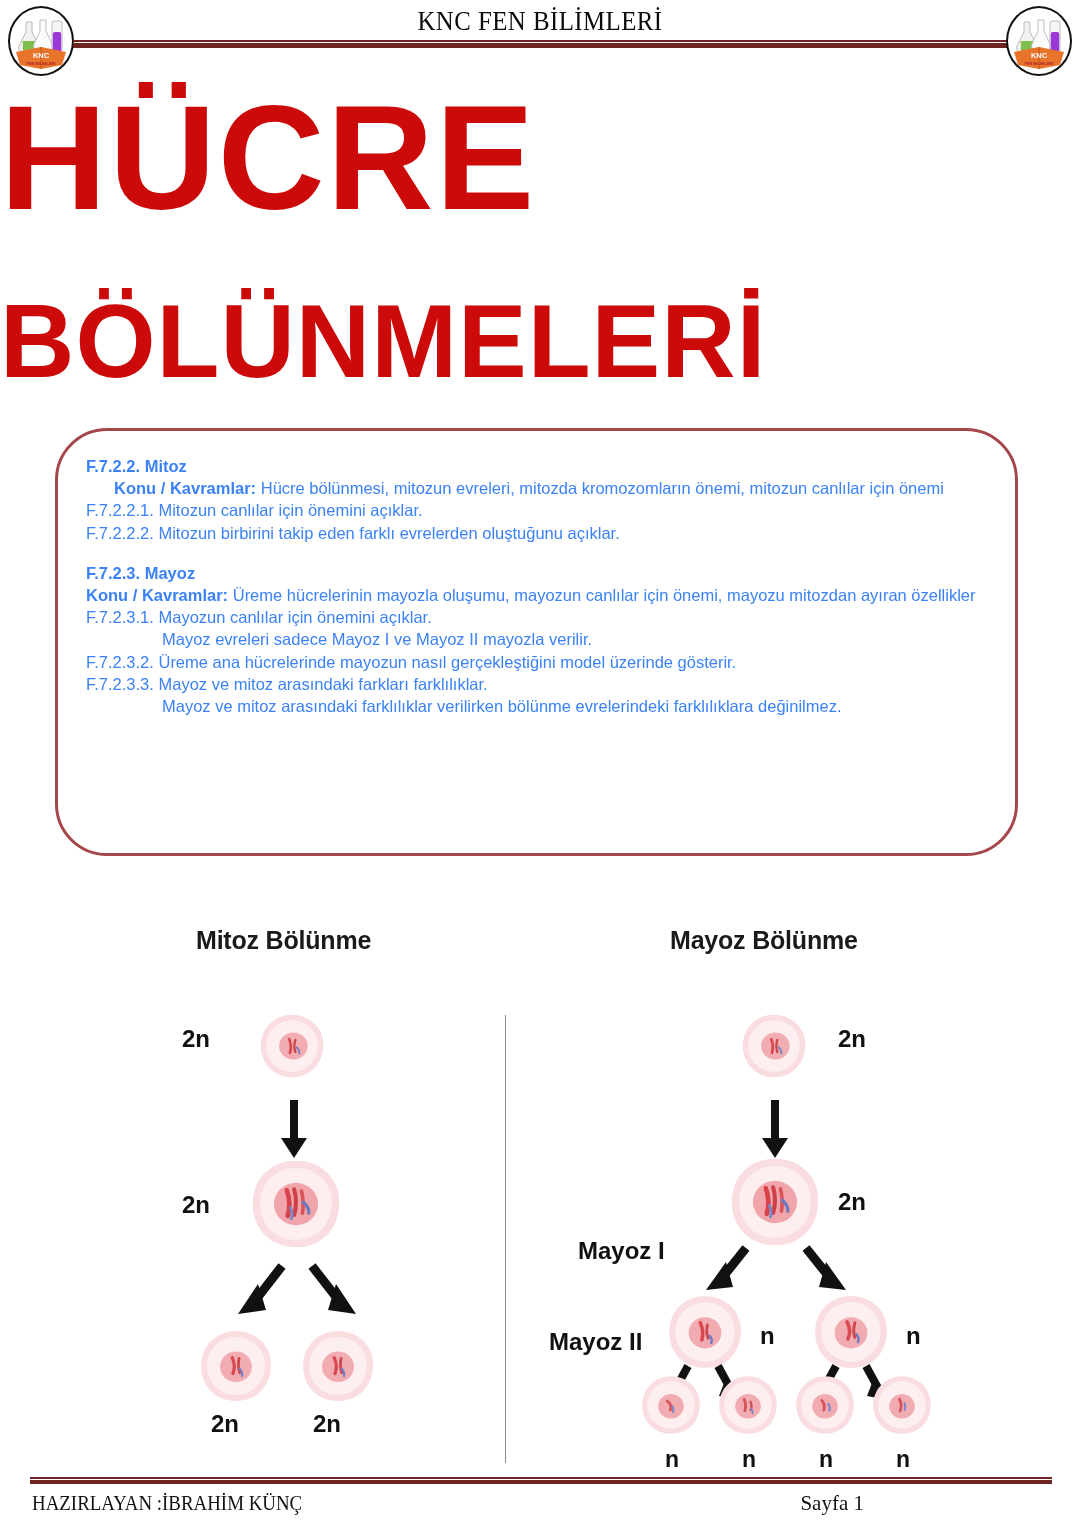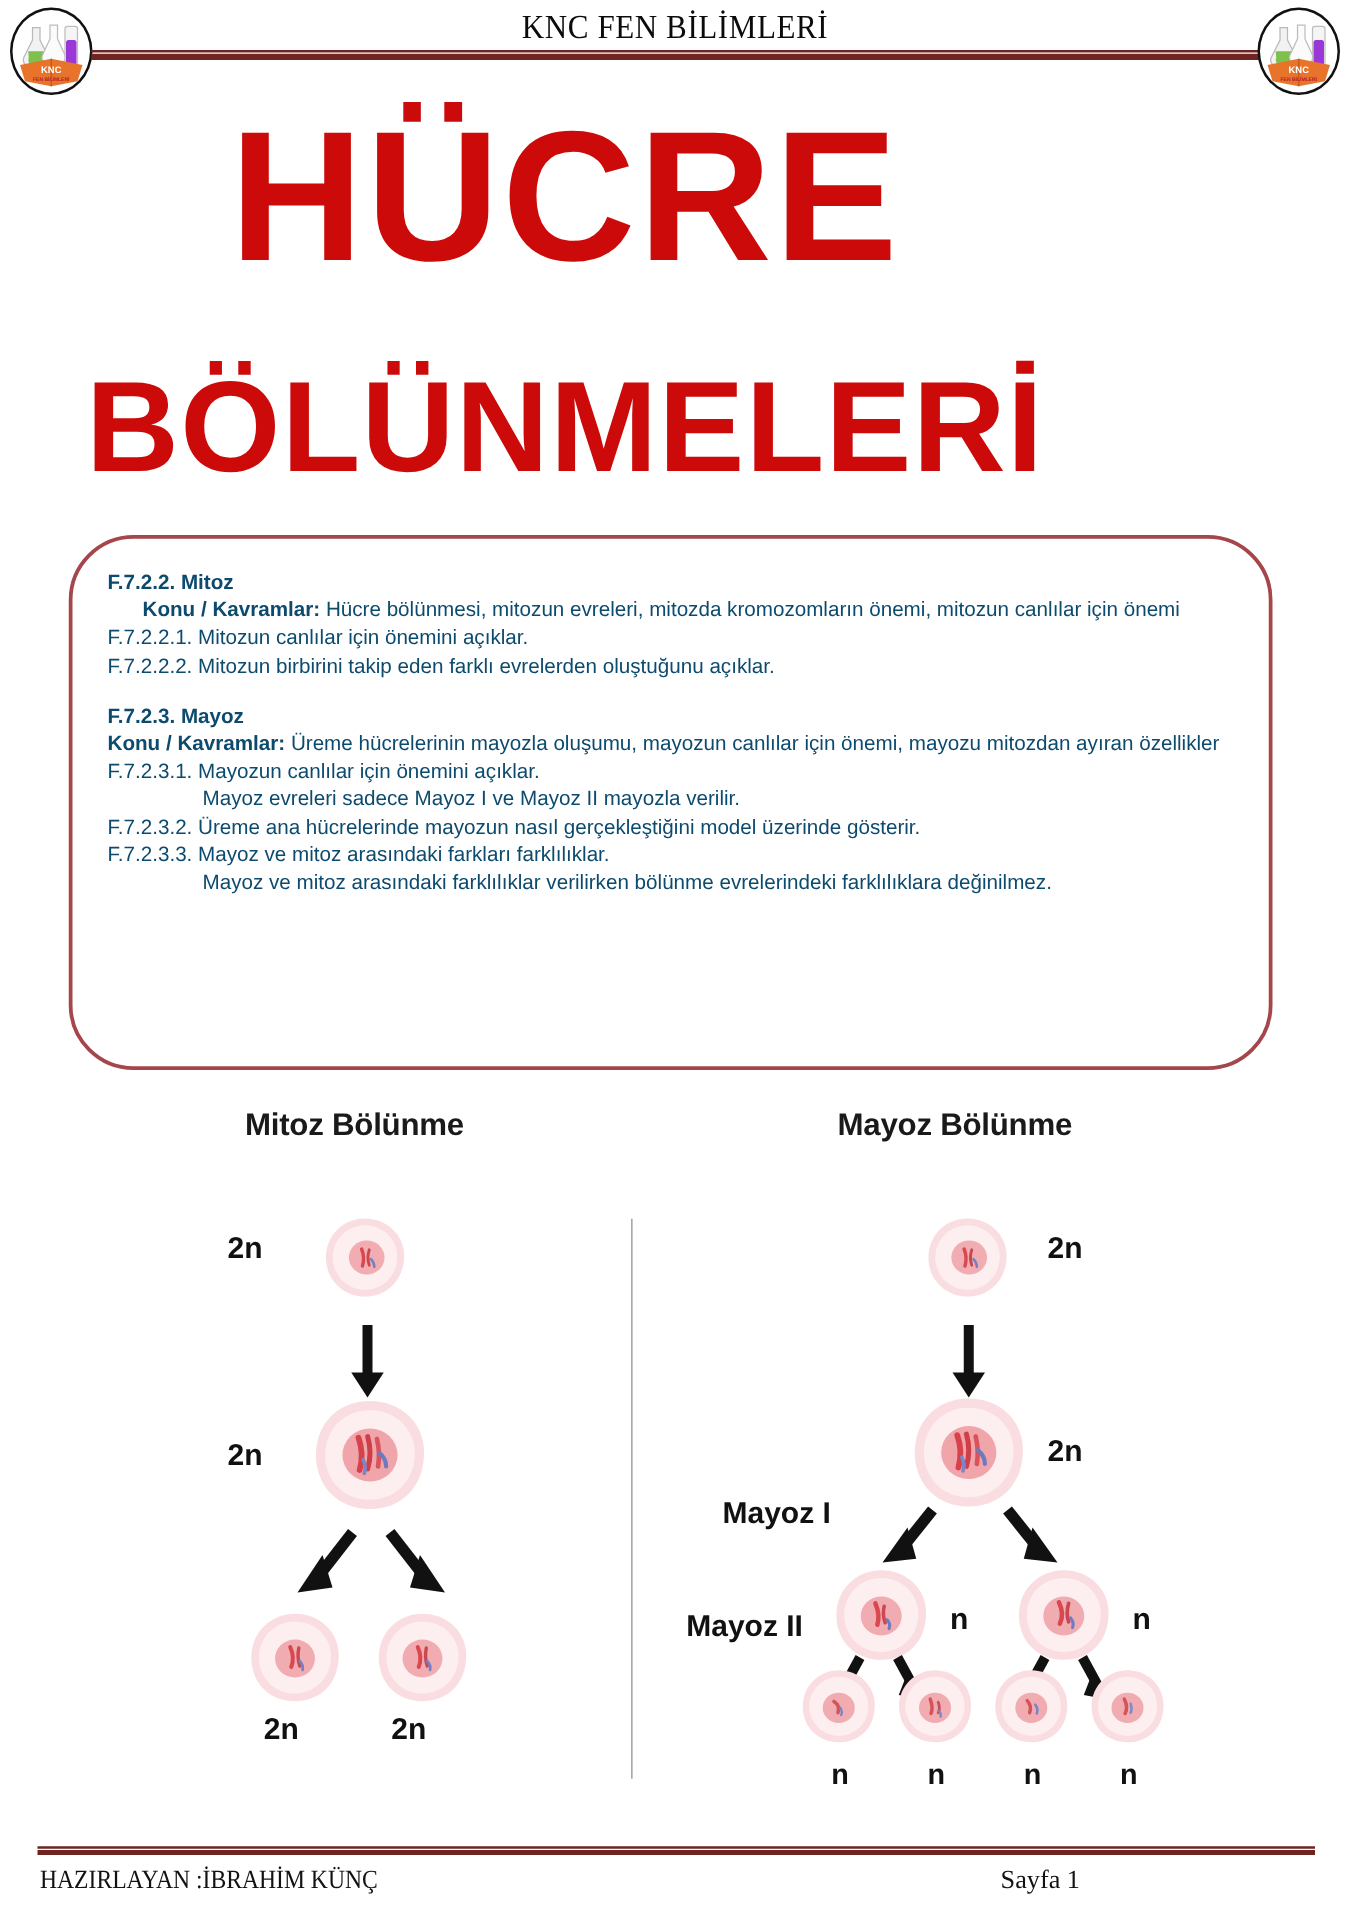--- a/index.html
+++ b/index.html
@@ -30,46 +30,46 @@
     transform:scaleX(.92);
   }
   #header-rule{
     position:absolute;left:73px;top:40px;width:934px;height:10px;
   }
   #header-rule .bar{position:absolute;left:0;width:100%;background:#6e2420;}
   #header-rule .b1{top:0px;height:2px;}
   #header-rule .b2{top:3px;height:5px;}
 
   
-  #title-wrap{position:absolute;left:0;top:84px;width:904px;text-align:center;}
+  #title-wrap{position:absolute;left:0;top:84px;width:904px;text-align:left;}
   .bigtitle{
     color:#cc0a0a;font-weight:700;line-height:1;
     font-family:"Liberation Sans", sans-serif;
   }
   #title-line1{font-size:148px;letter-spacing:2px;}
   #title-line2{font-size:103px;letter-spacing:1px;margin-top:58px;}
 
   
   #outcome-box{
     position:absolute;left:55px;top:428px;width:963px;height:428px;
     border:3px solid #a4464a;border-radius:52px;
     box-sizing:border-box;
   }
   #outcome-inner{
     position:absolute;left:28px;top:24px;width:900px;
-    font-size:16.5px;line-height:1.345;color:#0c4a6e;
+    font-size:16.5px;line-height:1.345;color:#3b82f6;
   }
   .ln{margin:0;}
   .b{font-weight:700;}
   .just{text-align:justify;margin-left:28px;}
   .indent{padding-left:76px;}
   .gap{height:18px;}
 
   
-  #diagram{position:absolute;left:0;top:870px;width:1080px;height:590px;}
+  #diagram{position:absolute;left:0;top:910px;width:1080px;height:590px;}
   #divider{
     position:absolute;left:505px;top:105px;width:1px;height:448px;
     background:#8d8d8d;
   }
   .diag-head{
     position:absolute;font-weight:700;font-size:25px;color:#1a1a1a;
     letter-spacing:-.2px;
   }
   #head-mitoz{left:196px;top:16px;}
   #head-mayoz{left:670px;top:16px;}

